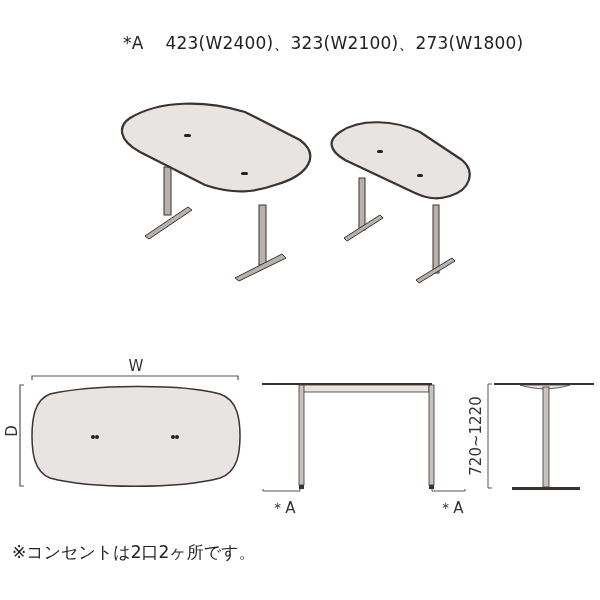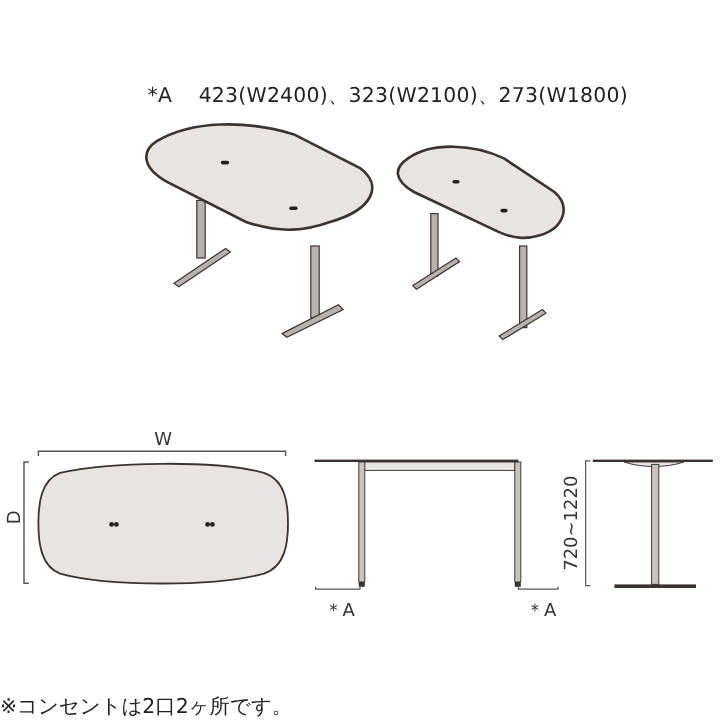--- a/index.html
+++ b/index.html
@@ -1,20 +1,20 @@
 <!DOCTYPE html>
 <html><head>
 <meta charset="utf-8">
 <style>
   html, body { margin:0; padding:0; background:#ffffff; }
   body { width:600px; height:600px; position:relative; overflow:hidden; font-family:"DejaVu Sans", sans-serif; color:#222; }
-  .abs { position:absolute;margin-top:36px; }
+  .abs { position:absolute; }
   .note-top { left:123px; top:32px; font-size:17px; letter-spacing:0.2px; white-space:nowrap; }
   .note-top .a-key { margin-right:22px; }
-  .note-bottom { left:0px; top:541px; font-size:17px; white-space:nowrap; }
+  .note-bottom { left:12px; top:541px; font-size:17px; white-space:nowrap; }
   svg { position:absolute; left:0; top:0; }
   .lbl { font-family:"DejaVu Sans", sans-serif; font-size:15px; fill:#333; }
 </style>
 </head>
 <body>
 
 <div class="abs note-top">
   <span class="a-key">*A</span><span>423(W2400)、323(W2100)、273(W1800)</span>
 </div>
 

